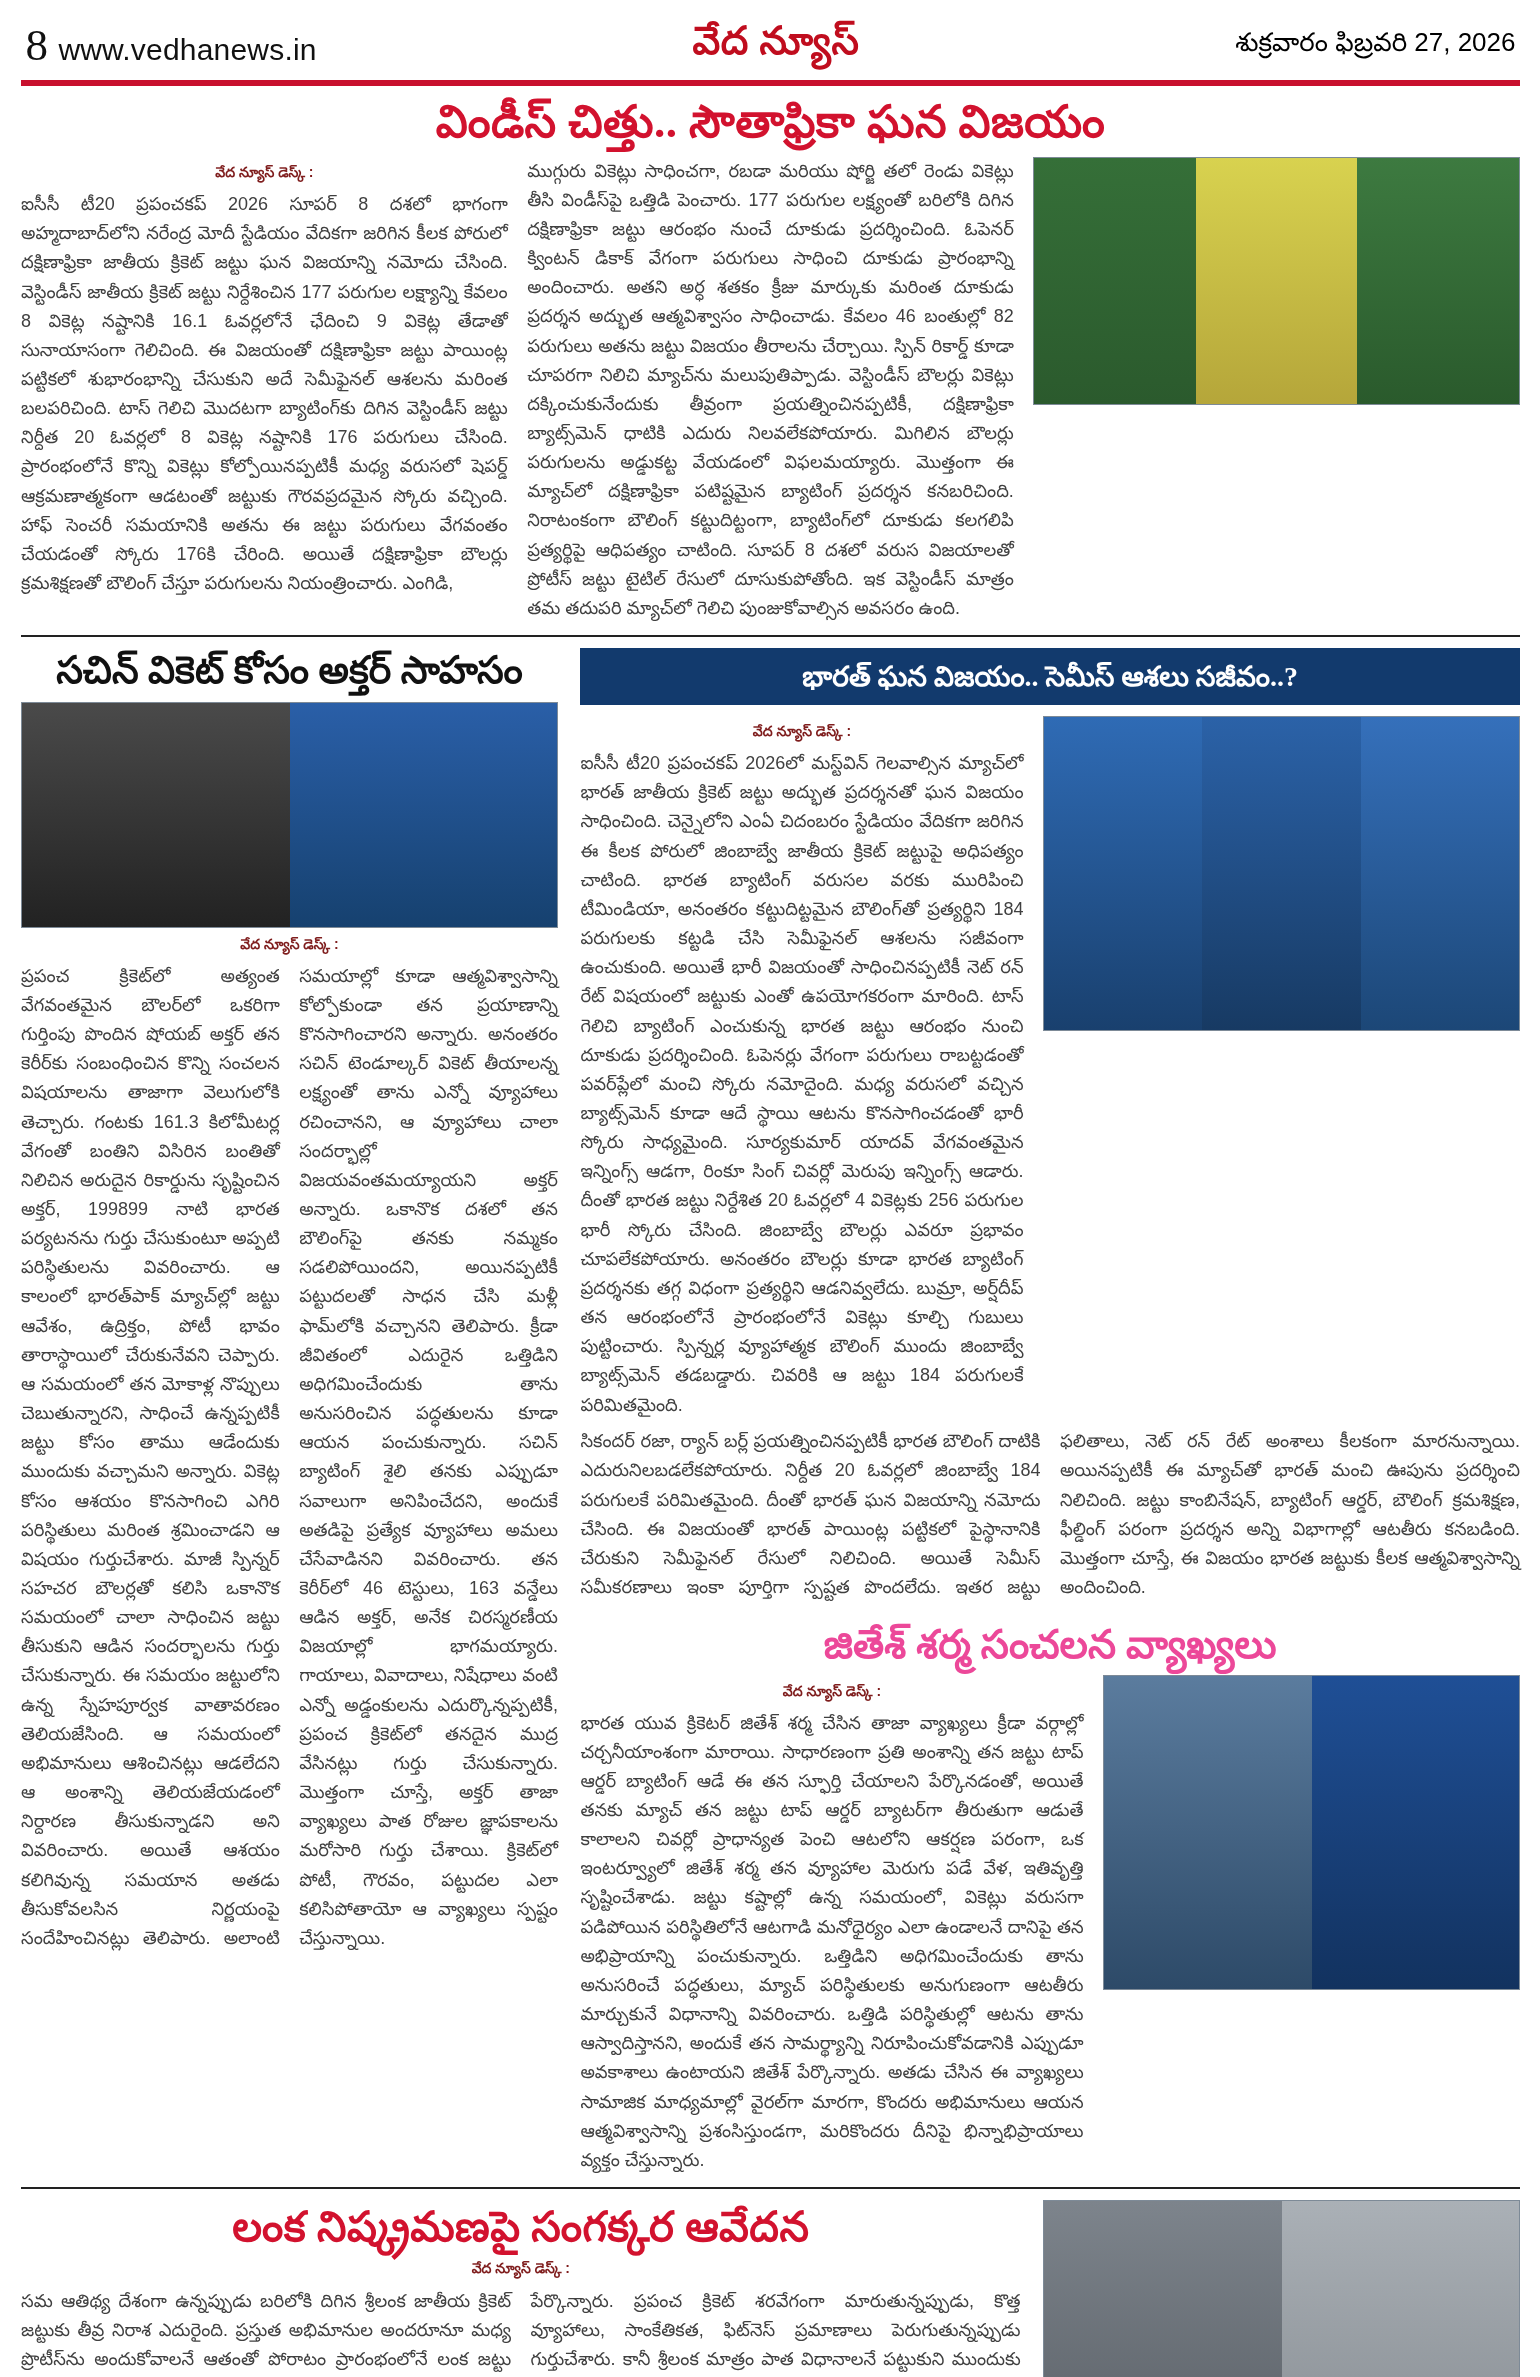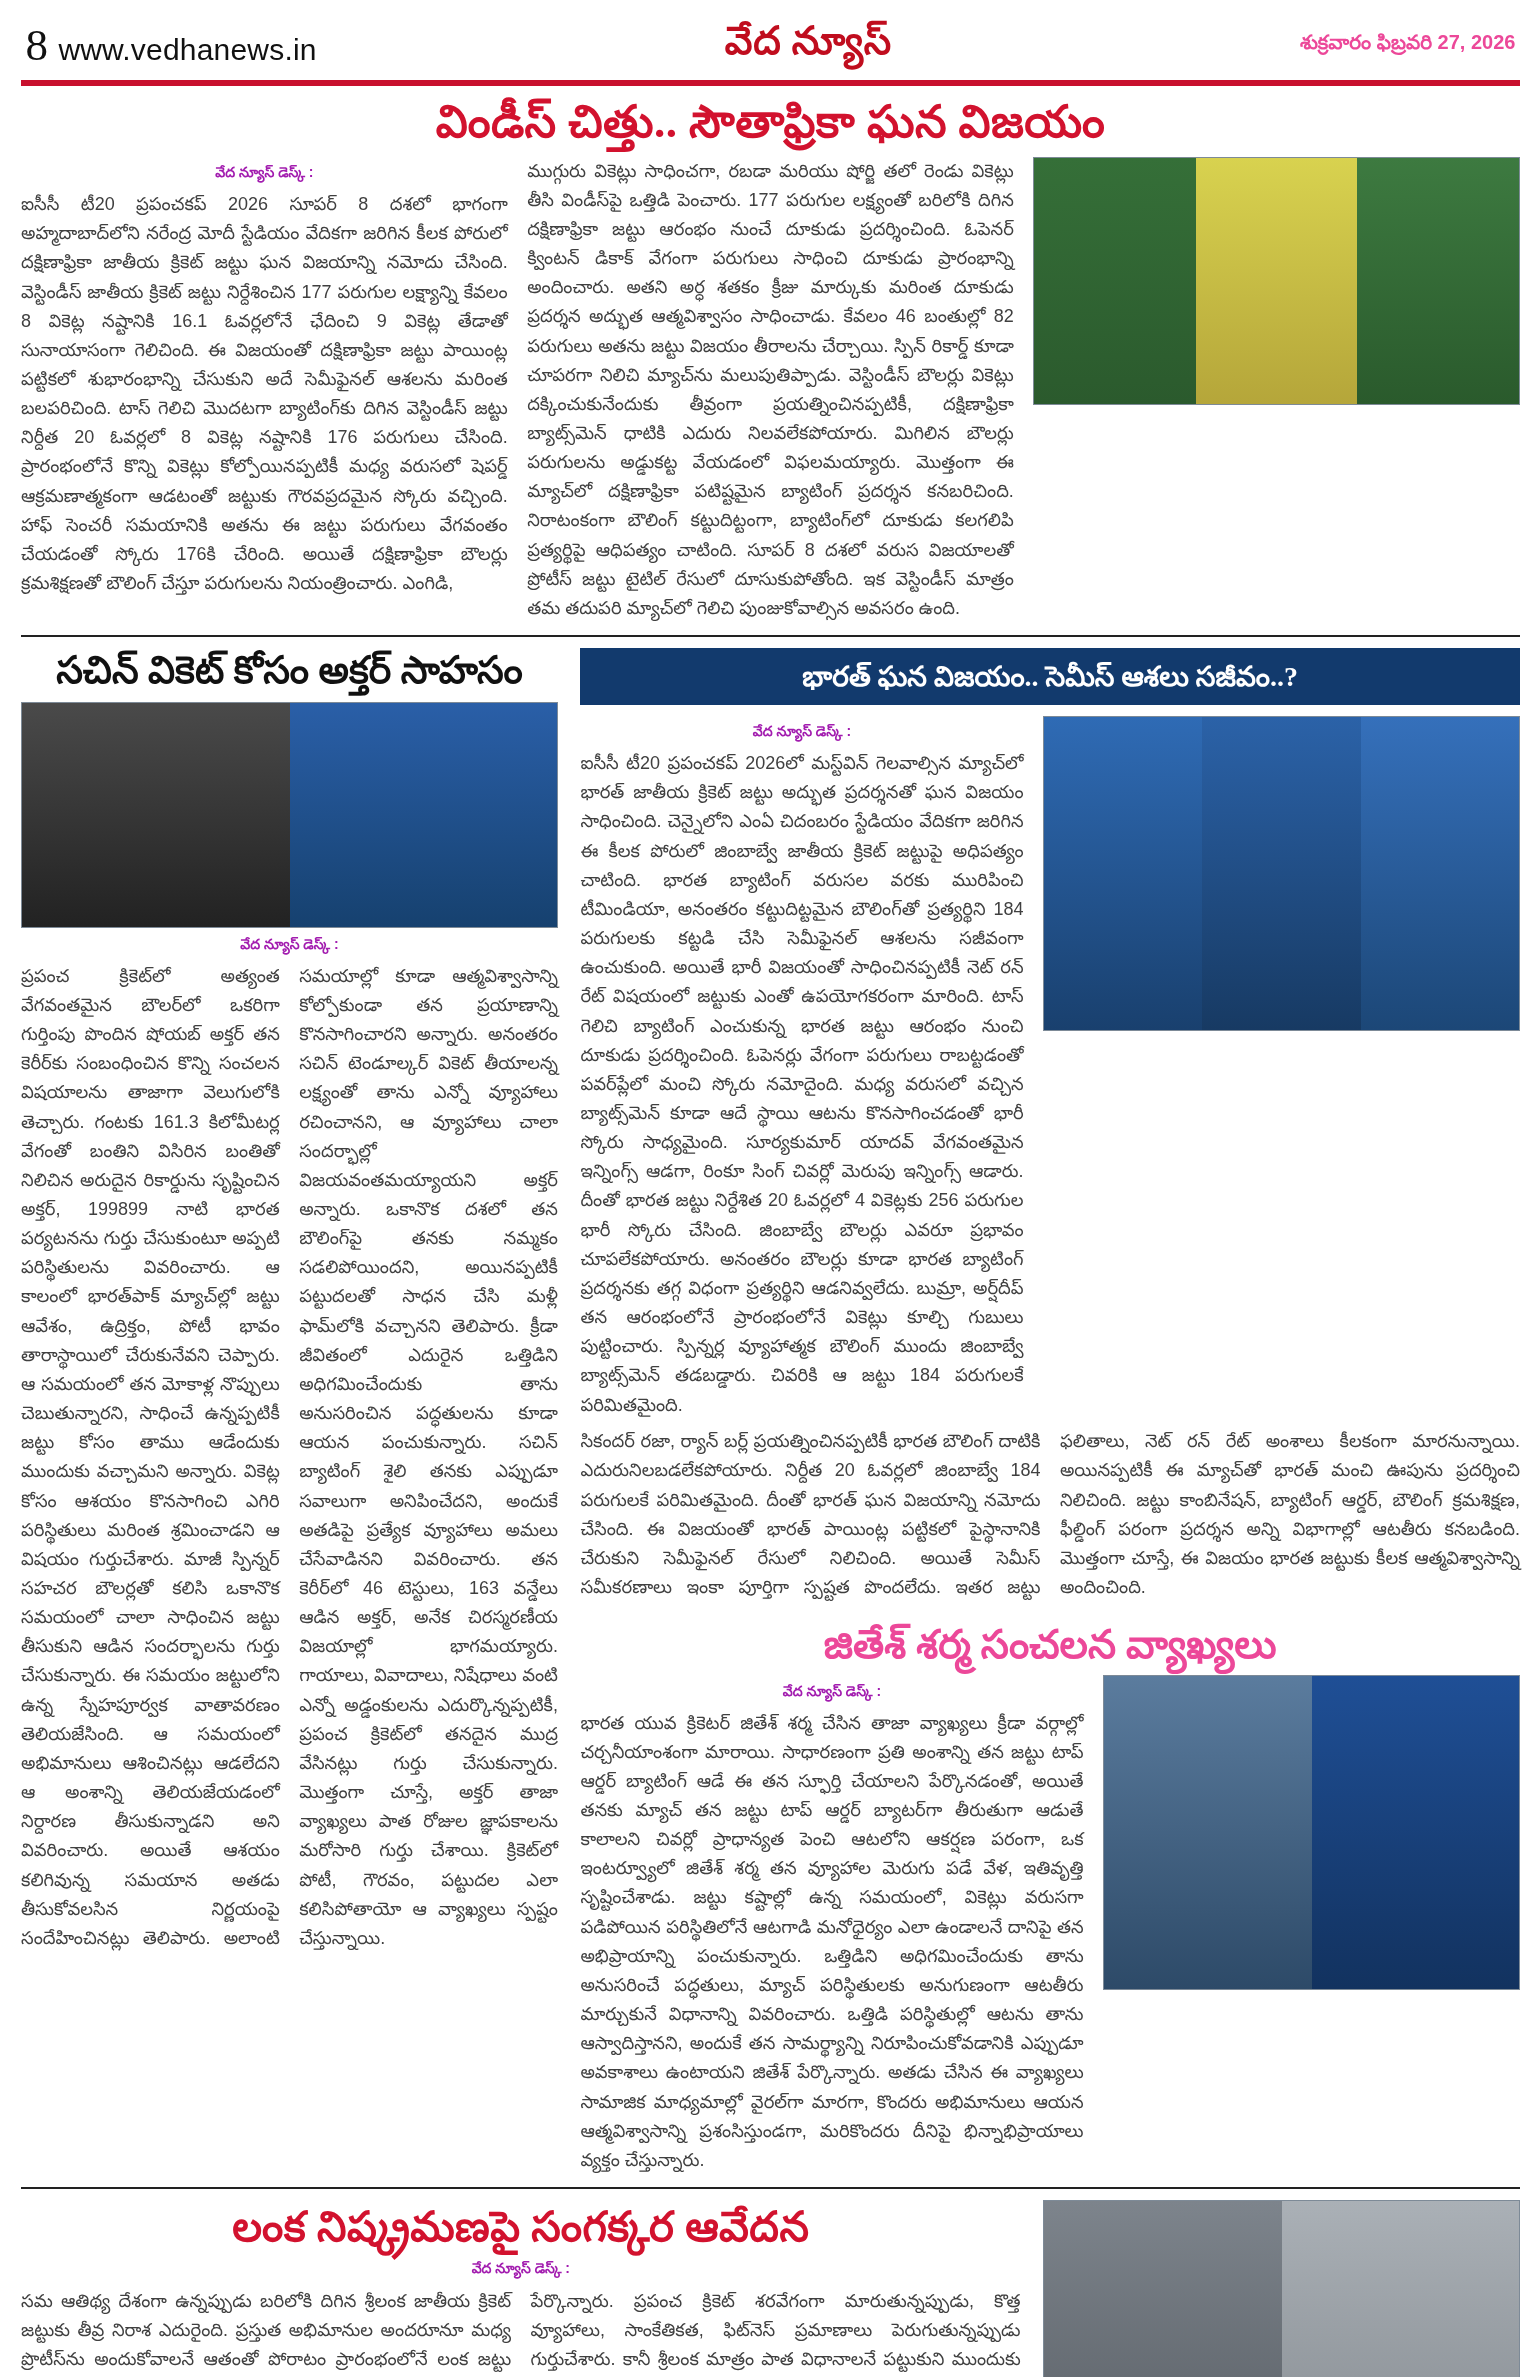--- a/index.html
+++ b/index.html
@@ -39,23 +39,23 @@
     color:#111;
   }
   .mast-title{
     font-size:39px;
     font-weight:bold;
     color:#c00d1e;
     font-family:"Liberation Serif", serif;
     letter-spacing:0.7px;
   }
   .mast-date{
-    font-size:20px;
-    font-weight:bold;
-    color:#ec4899;
+    font-size:26px;
+    font-weight:normal;
+    color:#000000;
   }
   .rule-red{
     height:5.2px;
     background:#c8102e;
     margin:0 0 0 0;
   }
 
   
   .hr-dark{height:2.2px;background:#222;margin:12px 0 10.4px 0;}
 
@@ -84,21 +84,21 @@
     font-weight:bold;
     text-align:center;
     padding:12px 7.5px;
     line-height:1.2;
     font-family:"Liberation Serif", serif;
   }
   .byline{
     text-align:center;
     font-size:14px;
     font-weight:bold;
-    color:#a21caf;
+    color:#7f1d1d;
     margin:7.5px 0 6px 0;
   }
   .body-text{
     font-size:18px;
     line-height:1.62;
     text-align:justify;
     color:#404040;
     hyphens:auto;
   }
 

